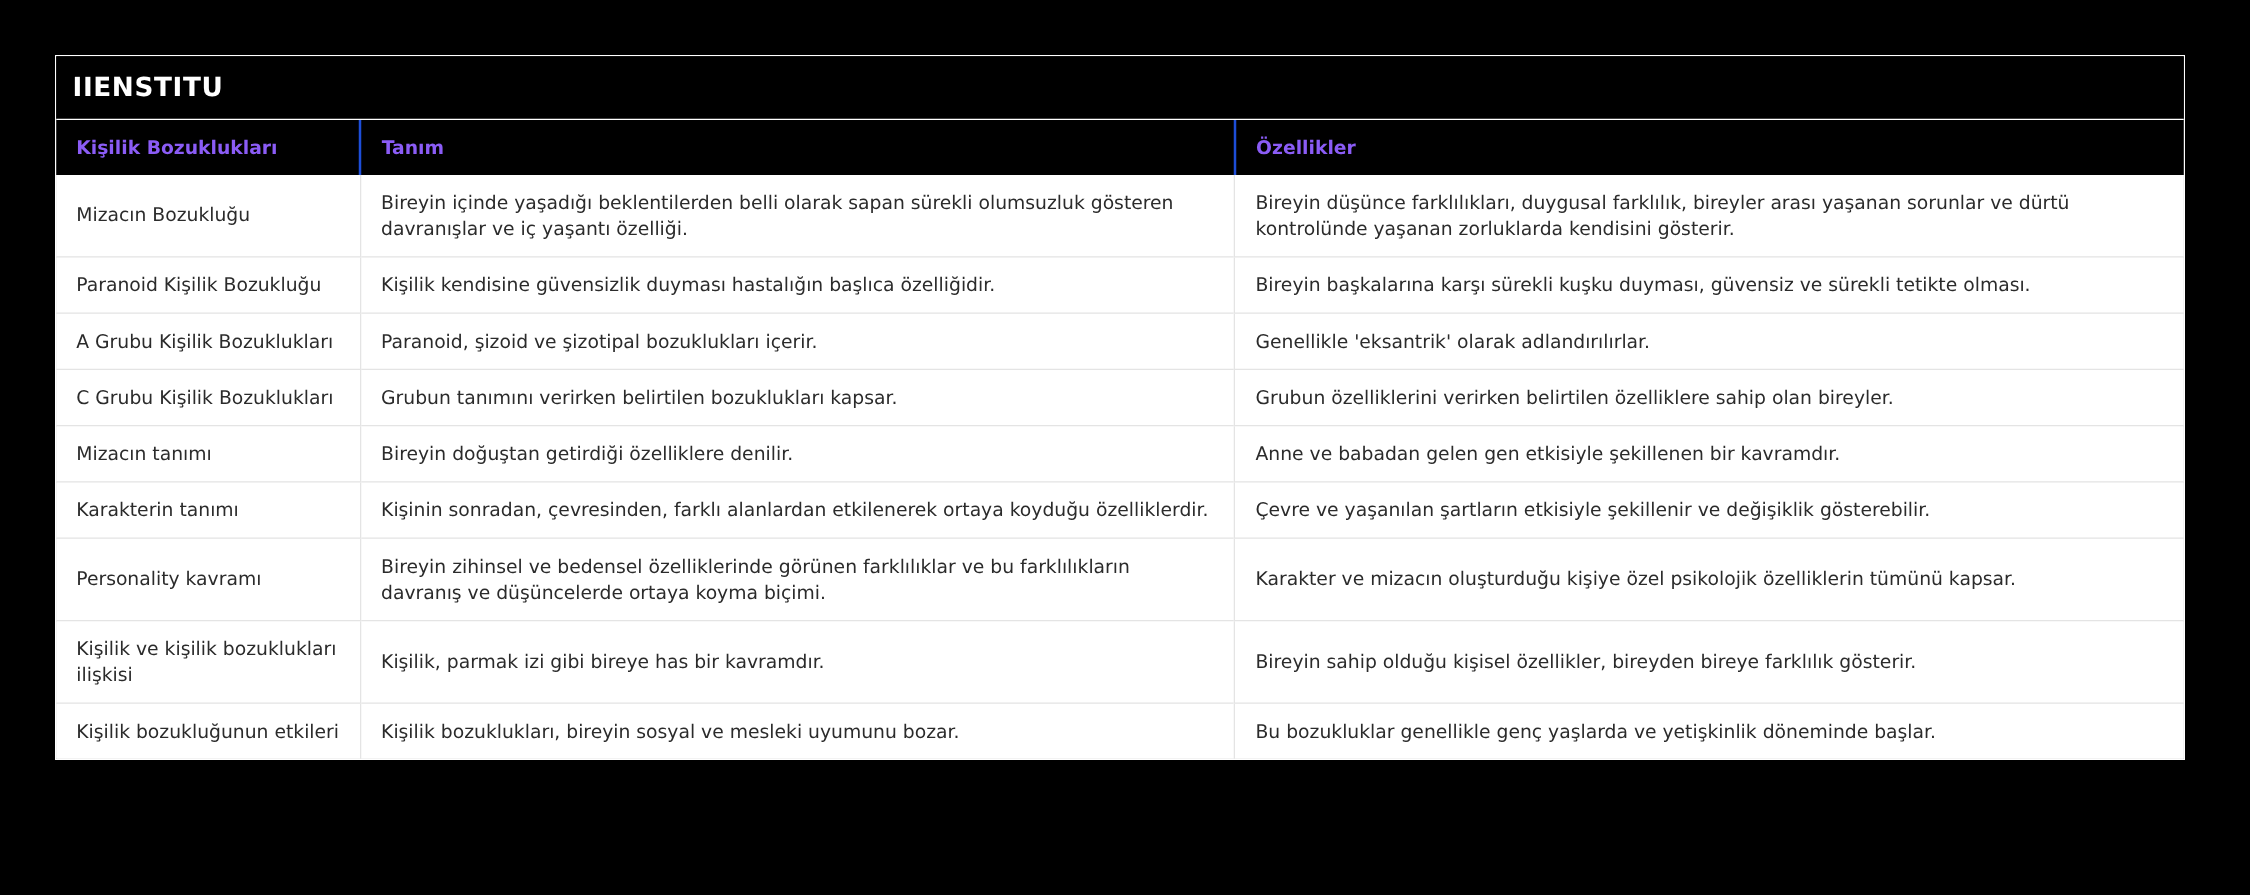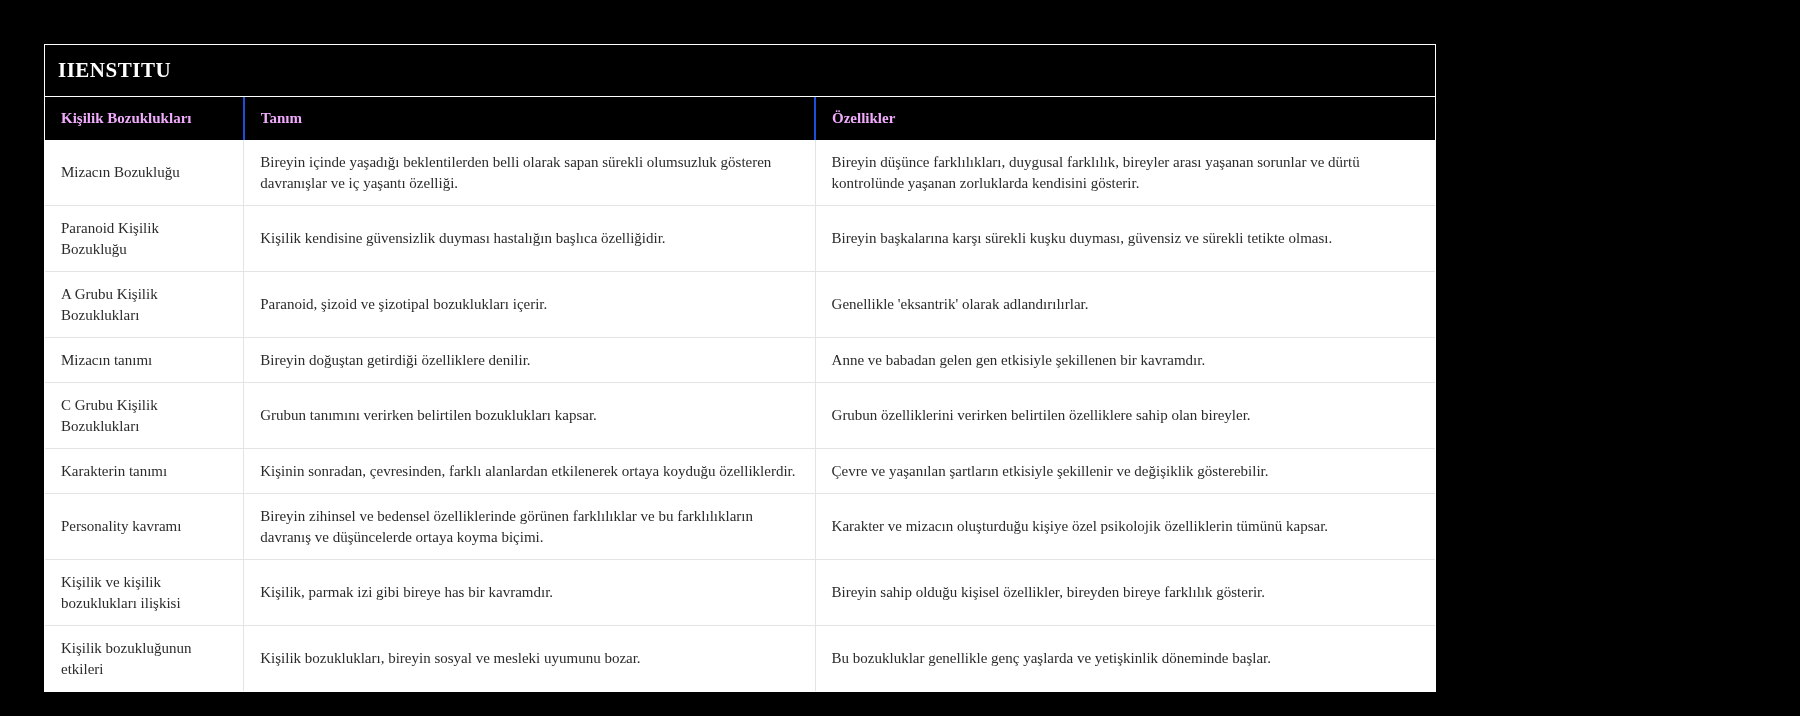--- a/index.html
+++ b/index.html
@@ -11,44 +11,43 @@
   body {
     width: 1800px;
     height: 716px;
     position: relative;
     overflow: hidden;
   }
   .window {
     position: absolute;
     left: 44px;
     top: 44px;
-    width: 1392px;
+    width: 1704px;
     background: #000000;
     border: 1px solid #ffffff;
     box-sizing: border-box;
-    font-family: Liberation Serif, serif;
   }
   .titlebar {
     background: #000000;
     color: #ffffff;
     font-size: 21px;
     font-weight: bold;
     letter-spacing: 0.5px;
     padding: 13px 13px;
     border-bottom: 1px solid #ffffff;
   }
   table.data-table {
     width: 100%;
     border-collapse: collapse;
     background: #ffffff;
     table-layout: fixed;
   }
   table.data-table thead th {
     background: #000000;
-    color: #f0abfc;
+    color: #8b5cf6;
     font-size: 15px;
     font-weight: bold;
     text-align: left;
     padding: 13px 16px;
     vertical-align: middle;
   }
   table.data-table thead th + th {
     border-left: 2px solid #1d4ed8;
   }
   table.data-table col.c1 { width: 14.3%; }
@@ -99,28 +98,28 @@
           <td>Paranoid Kişilik Bozukluğu</td>
           <td>Kişilik kendisine güvensizlik duyması hastalığın başlıca özelliğidir.</td>
           <td>Bireyin başkalarına karşı sürekli kuşku duyması, güvensiz ve sürekli tetikte olması.</td>
         </tr>
         <tr>
           <td>A Grubu Kişilik Bozuklukları</td>
           <td>Paranoid, şizoid ve şizotipal bozuklukları içerir.</td>
           <td>Genellikle 'eksantrik' olarak adlandırılırlar.</td>
         </tr>
         <tr>
+          <td>C Grubu Kişilik Bozuklukları</td>
+          <td>Grubun tanımını verirken belirtilen bozuklukları kapsar.</td>
+          <td>Grubun özelliklerini verirken belirtilen özelliklere sahip olan bireyler.</td>
+        </tr>
+        <tr>
           <td>Mizacın tanımı</td>
           <td>Bireyin doğuştan getirdiği özelliklere denilir.</td>
           <td>Anne ve babadan gelen gen etkisiyle şekillenen bir kavramdır.</td>
-        </tr>
-        <tr>
-          <td>C Grubu Kişilik Bozuklukları</td>
-          <td>Grubun tanımını verirken belirtilen bozuklukları kapsar.</td>
-          <td>Grubun özelliklerini verirken belirtilen özelliklere sahip olan bireyler.</td>
         </tr>
         <tr>
           <td>Karakterin tanımı</td>
           <td>Kişinin sonradan, çevresinden, farklı alanlardan etkilenerek ortaya koyduğu özelliklerdir.</td>
           <td>Çevre ve yaşanılan şartların etkisiyle şekillenir ve değişiklik gösterebilir.</td>
         </tr>
         <tr>
           <td>Personality kavramı</td>
           <td>Bireyin zihinsel ve bedensel özelliklerinde görünen farklılıklar ve bu farklılıkların davranış ve düşüncelerde ortaya koyma biçimi.</td>
           <td>Karakter ve mizacın oluşturduğu kişiye özel psikolojik özelliklerin tümünü kapsar.</td>

